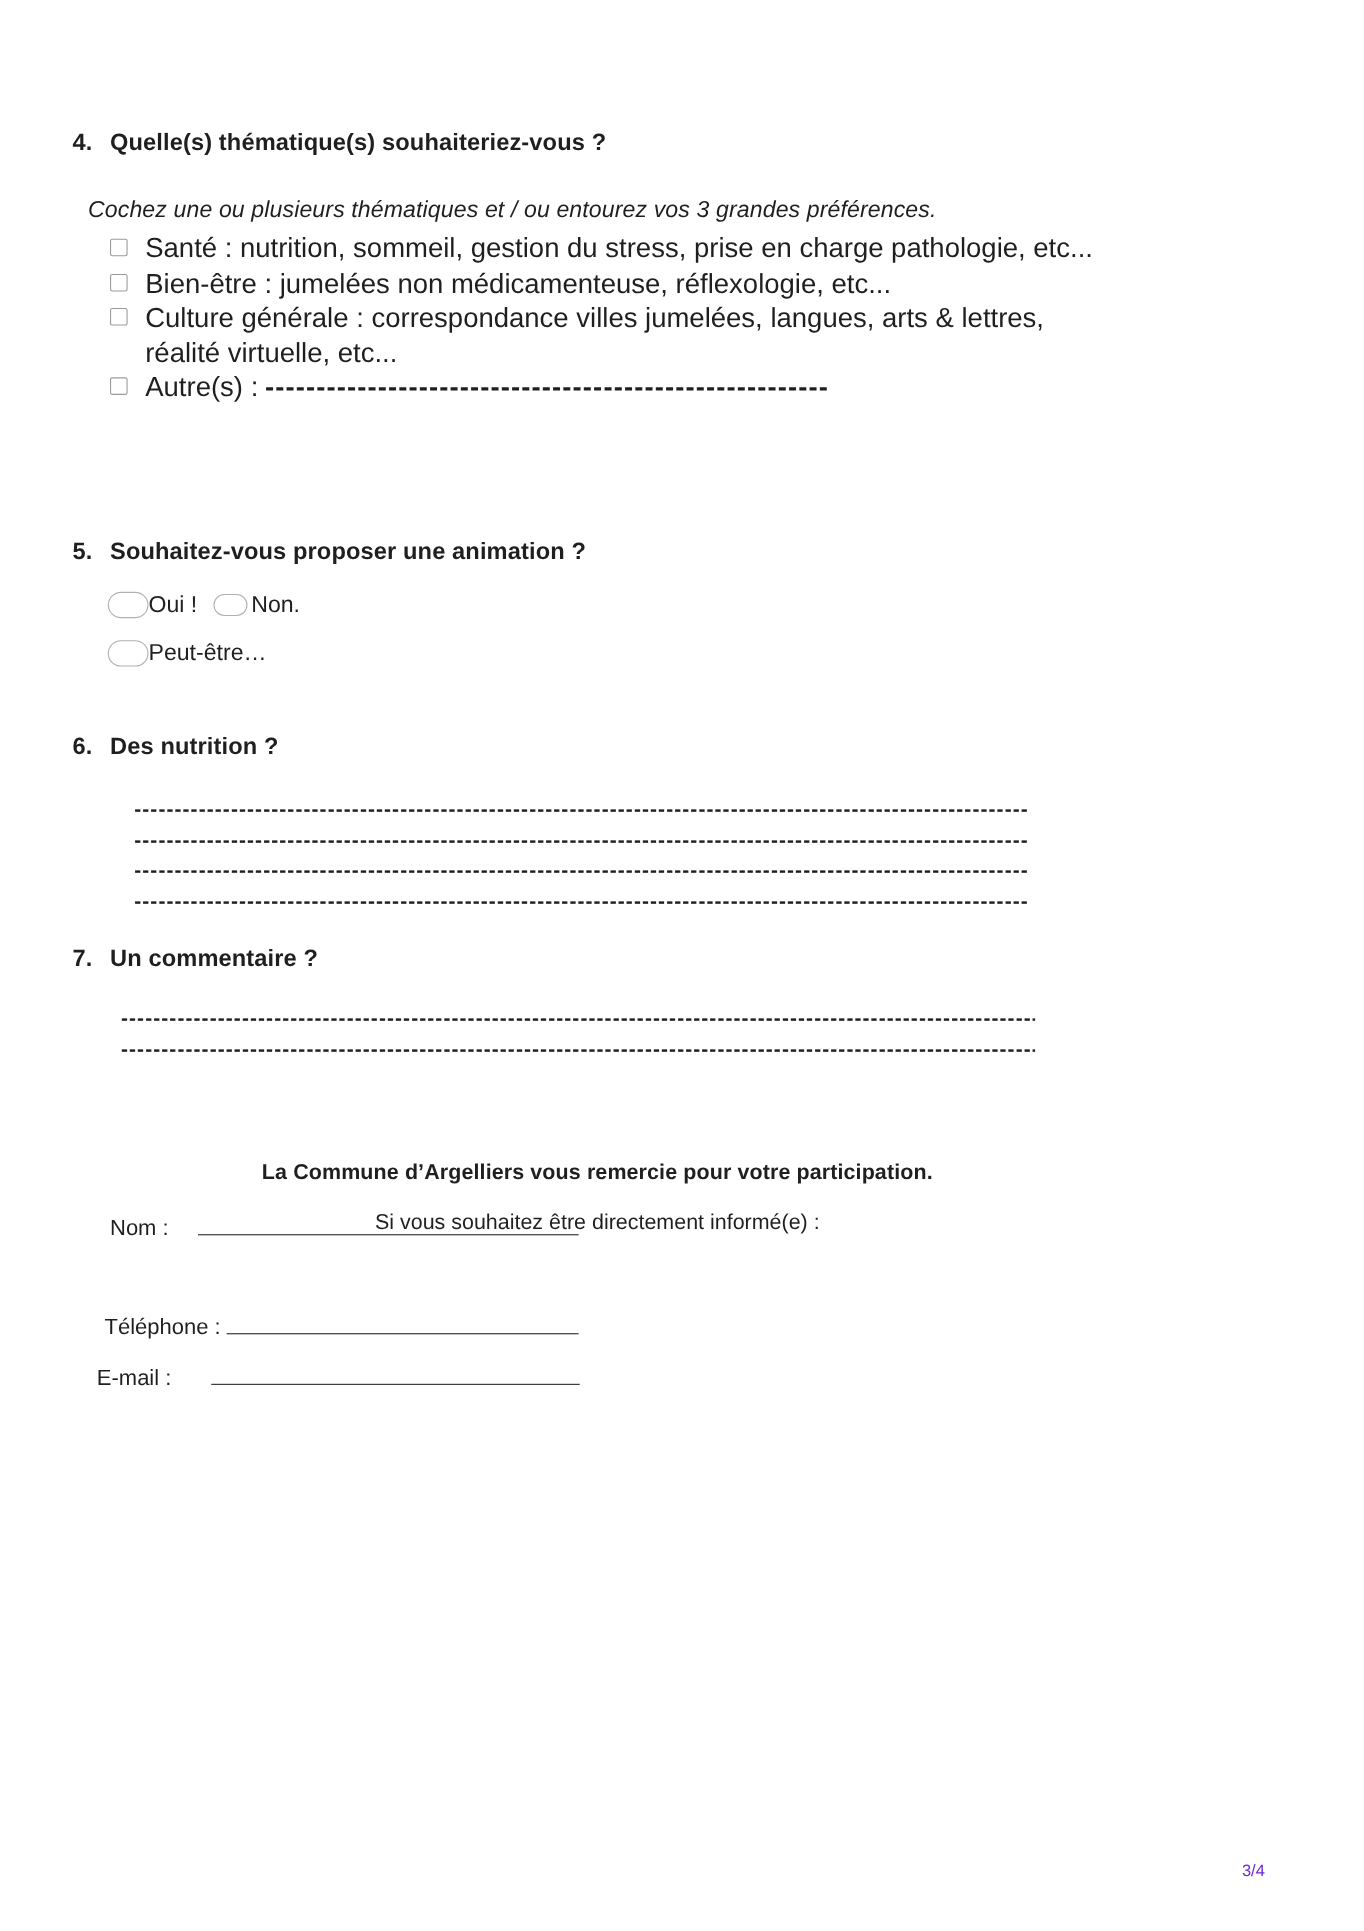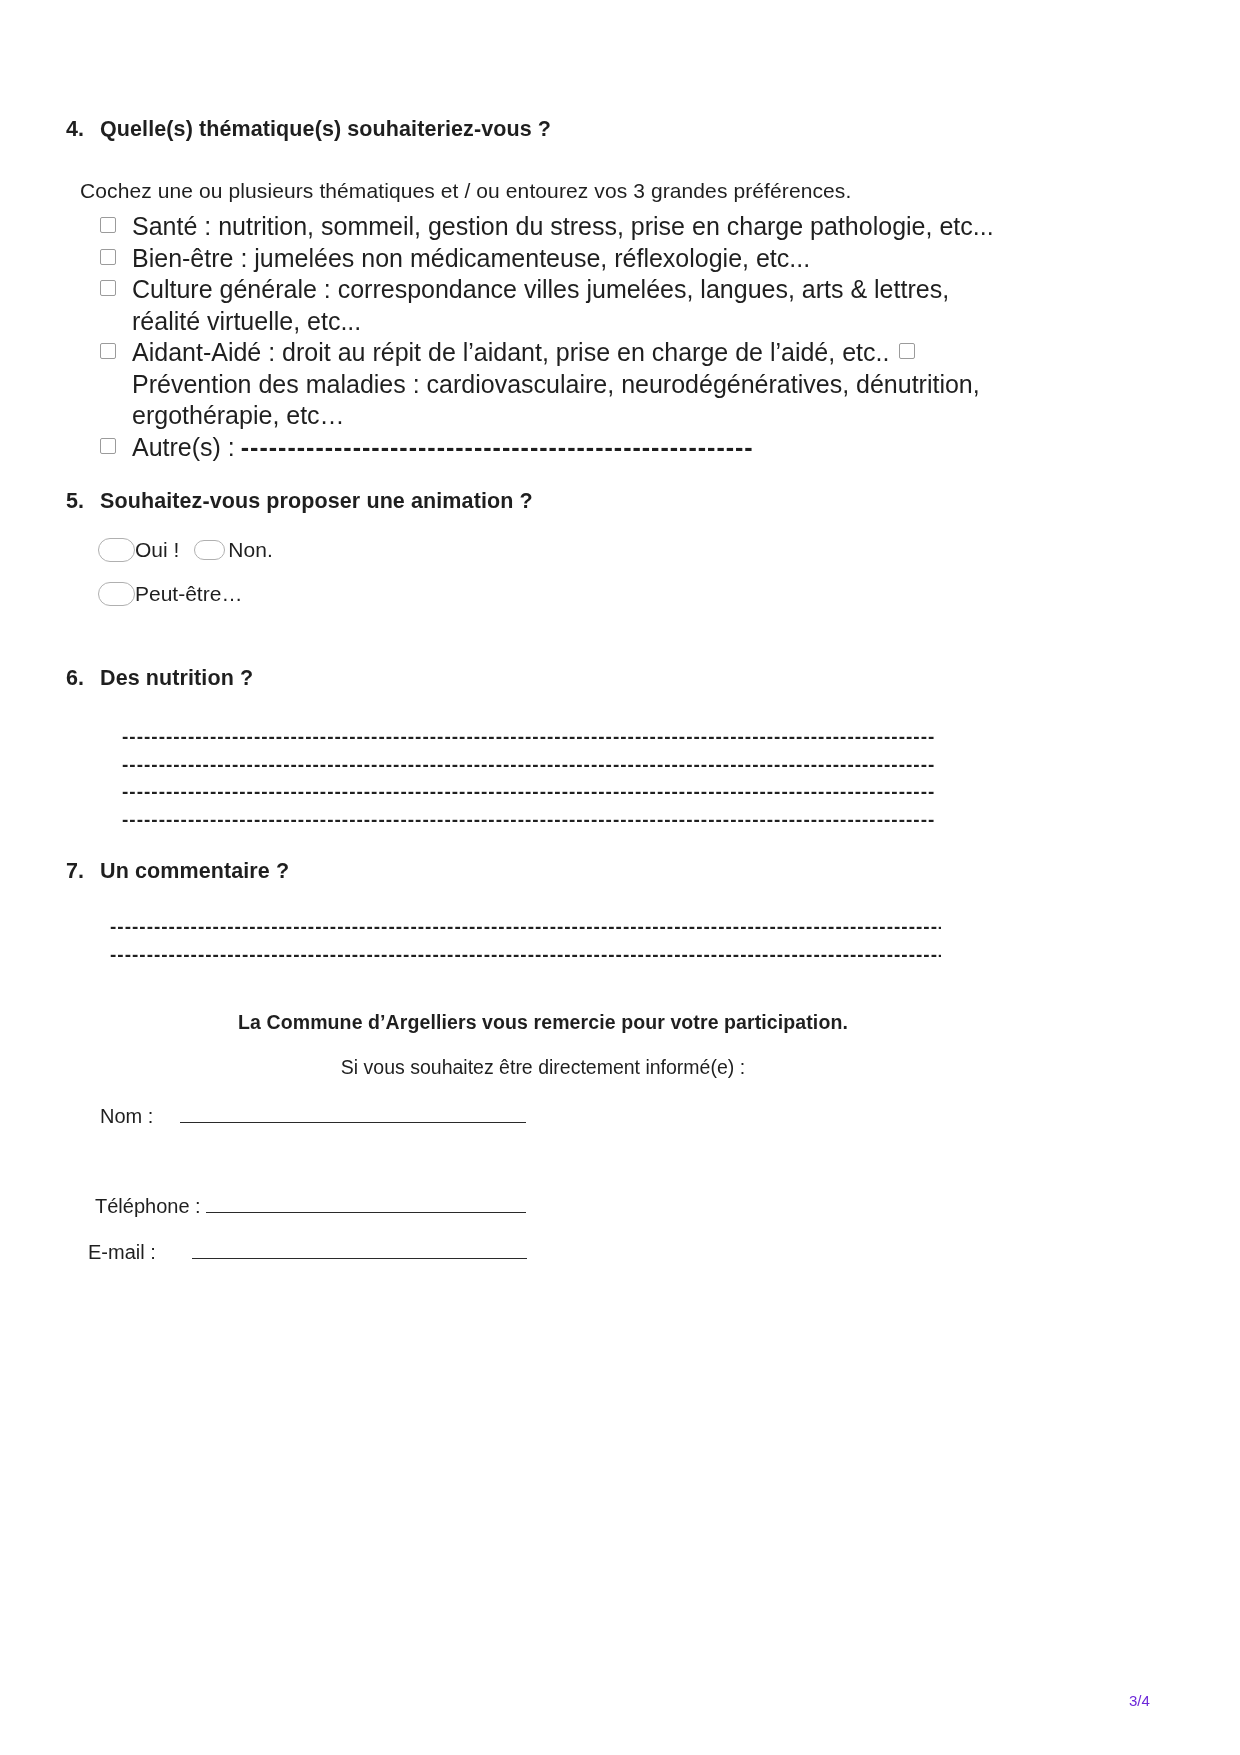--- a/index.html
+++ b/index.html
@@ -14,21 +14,21 @@
   .heading{
     position:absolute;left:66px;
     font-size:21.5px;font-weight:bold;
     display:flex;align-items:baseline;
     white-space:nowrap;
     letter-spacing:0.1px;
   }
   .heading .qnum{display:inline-block;width:34px;}
   .instruction{
     position:absolute;left:80px;top:179px;
-    font-size:21px;
+    font-size:21px;font-style:italic;
     white-space:nowrap;letter-spacing:0.1px;
   }
   .options{position:absolute;left:100px;top:211px;width:930px;}
   .option-row{display:flex;align-items:flex-start;line-height:31.5px;font-size:25px;}
   .checkbox{
     flex:none;display:inline-block;
     width:16px;height:16px;
     border:1.6px solid #9b9b9b;border-radius:2px;
     background:#fff;margin:6px 16px 0 0;
     box-sizing:border-box;
@@ -52,21 +52,21 @@
   }
   .oval.big{width:37px;height:24px;border-radius:12px;}
   .oval.small{width:31px;height:20px;border-radius:10px;margin-right:3px;}
   .dashline{
     position:absolute;height:22px;line-height:22px;
     overflow:hidden;white-space:nowrap;
     font-size:19px;font-weight:600;letter-spacing:1px;
   }
   .q6line{left:122px;width:812px;}
   .q7line{left:110px;width:831px;}
-  .center-line{position:absolute;left:66px;width:954px;text-align:center;}
+  .center-line{position:absolute;left:66px;width:954px;text-align:center;margin-top:44px;}
   .thanks{font-size:19.5px;font-weight:bold;letter-spacing:0.1px;}
   .info{font-size:19.5px;}
   .field-row{position:absolute;font-size:20px;display:flex;align-items:baseline;white-space:nowrap;}
   .write-line{
     display:inline-block;height:24px;
     border-bottom:1.7px solid #2a2a2a;
   }
   .pagenum{position:absolute;left:1129px;top:1692px;font-size:15px;color:#6d28d9;}
 </style>
 </head>
@@ -92,24 +92,20 @@
       <span class="checkbox"></span>
       <span class="option-text">Bien-être : jumelées non médicamenteuse, réflexologie, etc...</span>
     </div>
 
 
     <div class="option-row">
       <span class="checkbox"></span>
       <span class="option-text">Culture générale : correspondance villes jumelées, langues, arts &amp; lettres, réalité virtuelle, etc...</span>
     </div>
 
-    <div class="option-row">
-      <span class="checkbox"></span>
-      <span class="option-text"><span>Aidant-Aidé : droit au répit de l’aidant, prise en charge de l’aidé, etc..</span><span class="checkbox inline"></span><span>Prévention des maladies : cardiovasculaire, neurodégénératives, dénutrition, ergothérapie, etc…</span></span>
-    </div>
 
     <div class="option-row">
       <span class="checkbox"></span>
       <span class="option-flex">
         <span>Autre(s) :</span>
         <span class="dashfill">------------------------------------------------------------------------------------------</span>
       </span>
     </div>
 
   </div>

